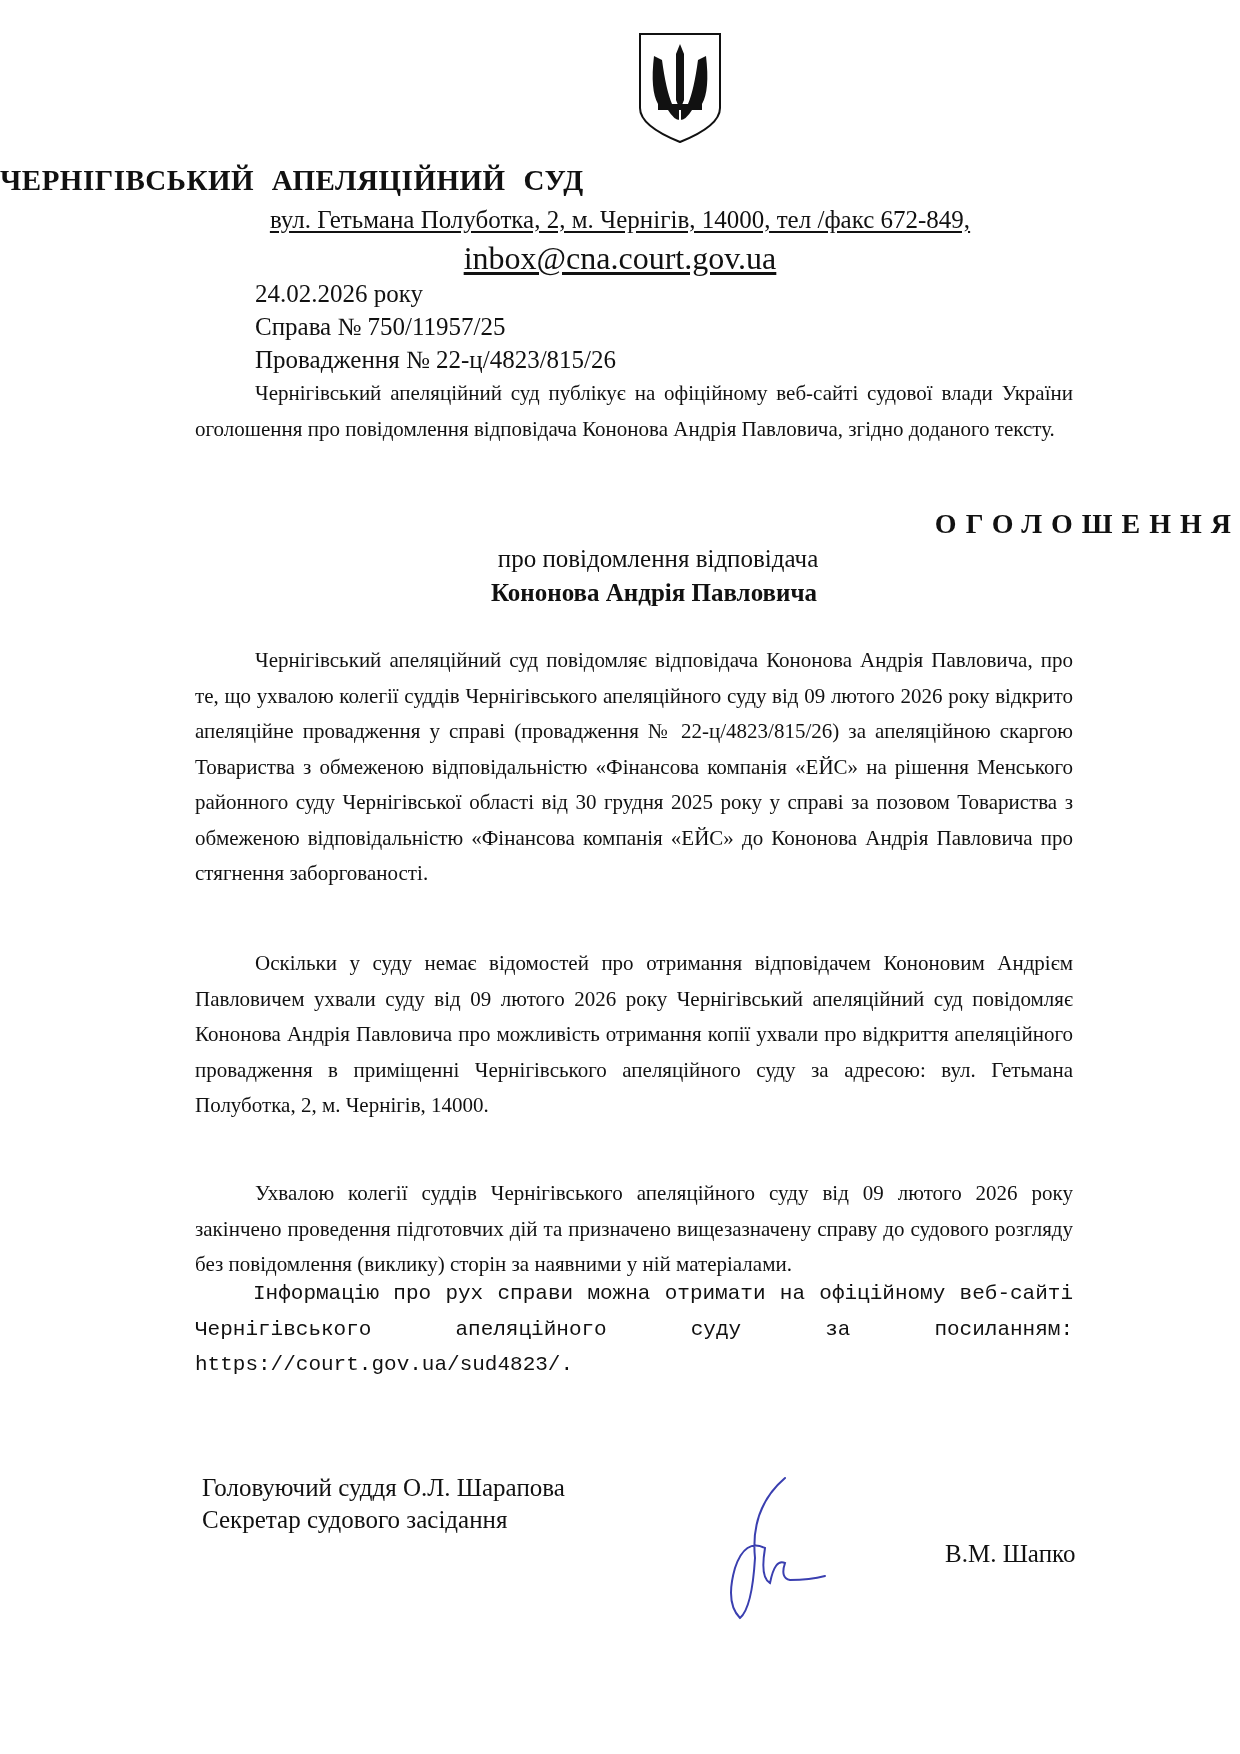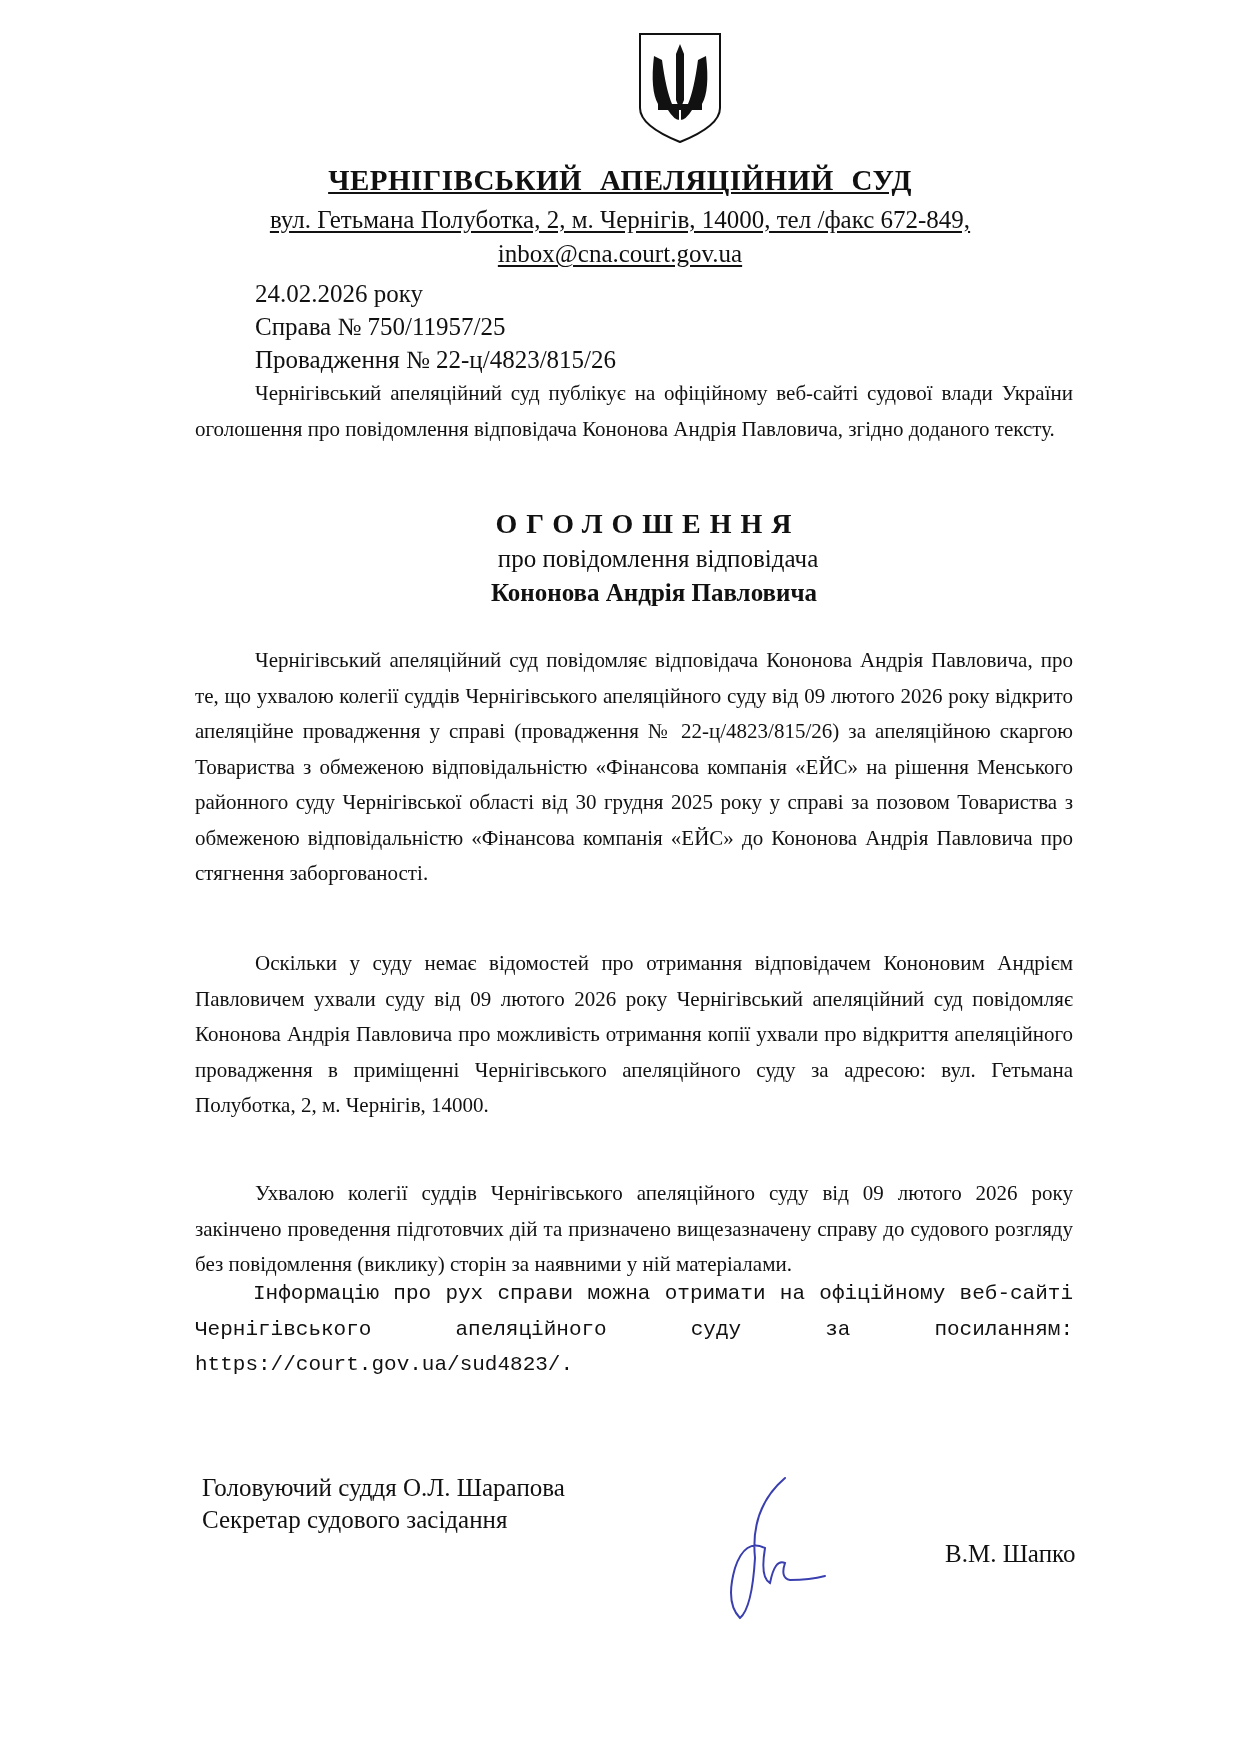--- a/index.html
+++ b/index.html
@@ -4,39 +4,39 @@
 <style>
   html, body { margin: 0; padding: 0; background: #ffffff; }
   body {
     width: 1240px; height: 1754px; position: relative; overflow: hidden;
     font-family: "Liberation Serif", "DejaVu Serif", serif;
     color: #111111;
   }
   .abs { position: absolute; }
   .crest { left: 636px; top: 30px; width: 88px; height: 116px; }
   .court-title {
-    left: 0; width: 1240px; top: 164px; text-align: center;
-    font-weight: bold; font-size: 29px; letter-spacing: 0.5px; word-spacing: 10px; text-decoration: underline;
+    left: 0; width: 1240px; top: 164px; 
+    font-weight: bold; font-size: 29px; letter-spacing: 0.5px; word-spacing: 10px;
   }
   .addr1 {
     left: 0; width: 1240px; top: 206px; text-align: center;
     font-size: 25px;
   }
   .addr1 span, .addr2 span { text-decoration: underline; text-underline-offset: 3px; margin-top: 16px; }
   .addr2 {
-    left: 0; width: 1240px; top: 240px; text-align: center; font-size: 25px;
+    left: 0; width: 1240px; top: 240px; text-align: center; font-size: 32px;
   }
   .meta { left: 255px; font-size: 25px; }
   .para {
     font-size: 21px; line-height: 35.5px; text-align: justify;
     text-align-last: left;
   }
   .intro { left: 195px; width: 878px; top: 376px; text-indent: 60px; }
   .ann-title {
-    left: 0; width: 1240px; top: 508px; text-align: center;
+    left: 0; width: 1240px; top: 508px; text-align: right;
     font-weight: bold; font-size: 28px; letter-spacing: 9px; padding-left: 56px; box-sizing: border-box;
   }
   .ann-sub { left: 0; width: 1240px; top: 545px; text-align: center; font-size: 25px; padding-left: 76px; box-sizing: border-box; }
   .ann-name { left: 0; width: 1240px; top: 579px; text-align: center; font-size: 25px; font-weight: bold; padding-left: 68px; box-sizing: border-box; }
   .body1 { left: 195px; width: 878px; top: 643px; text-indent: 60px; }
   .body2 { left: 195px; width: 878px; top: 946px; text-indent: 60px; }
   .body3 { left: 195px; width: 878px; top: 1150px; text-indent: 60px; margin-top: 26px; }
   .body4 { left: 195px; width: 878px; top: 1276px; text-indent: 58px; font-family: Liberation Mono, monospace; }
   .sig-line { font-size: 25px; }
   .judge { left: 202px; top: 1474px; }

